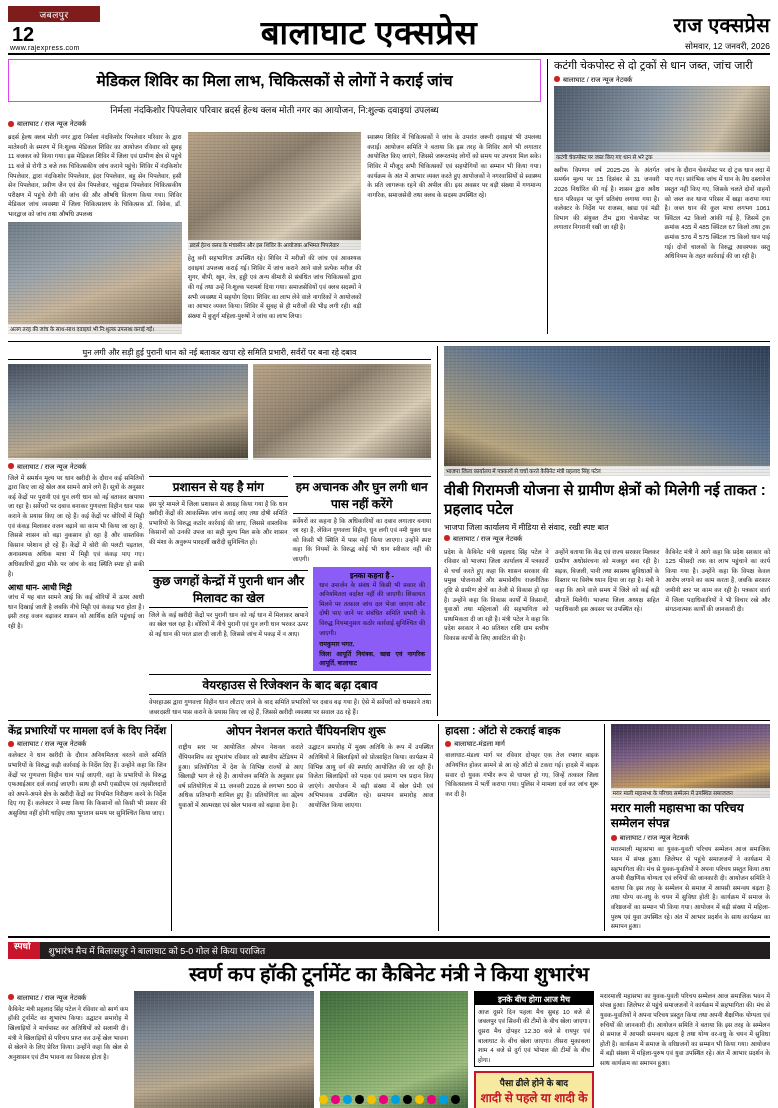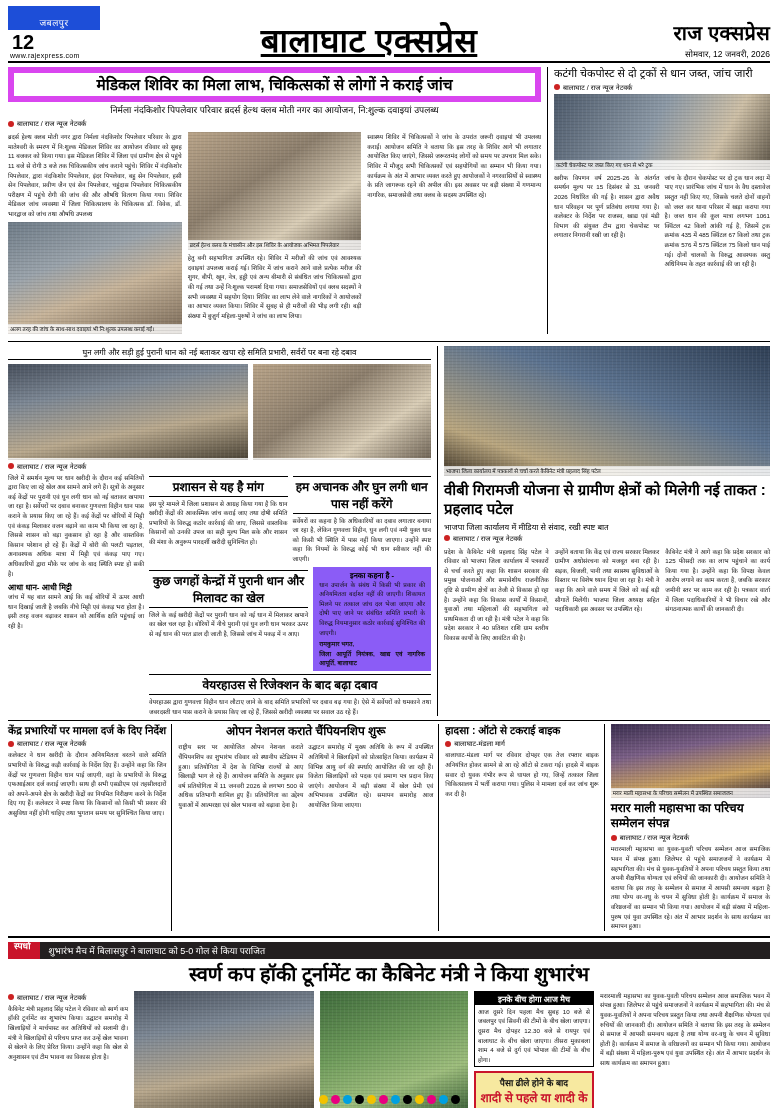--- a/index.html
+++ b/index.html
@@ -10,26 +10,26 @@
     color:#000;
     position:relative;
     overflow:hidden;
   }
   .page { width:778px; height:1108px; position:relative; padding:6px 8px; }
 
   
   .masthead { display:flex; align-items:flex-end; border-bottom:2px solid #000; padding-bottom:2px; }
   .mast-left { width:150px; }
   .city-tab {
-    background:#1d4ed8; color:#fff; font-size:9px; text-align:center;
-    padding:10px 0 1px; width:92px; letter-spacing:0.5px;
+    background:#7f1d1d; color:#fff; font-size:9px; text-align:center;
+    padding:2px 0 1px; width:92px; letter-spacing:0.5px;
   }
   .page-num { font-size:20px; font-weight:bold; line-height:1; padding:2px 0 0 4px; }
   .site-url { font-size:7px; letter-spacing:0.3px; padding-left:2px; }
-  .mast-center { flex:1; text-align:center;text-decoration:underline; }
+  .mast-center { flex:1; text-align:center; }
   .mast-title { font-size:33px; font-weight:bold; letter-spacing:0.5px; line-height:1.05; }
   .mast-right { width:190px; text-align:right; }
   .mast-brand { font-size:20px; font-weight:bold; letter-spacing:0.3px; }
   .mast-date { font-size:8.5px; margin-top:2px; }
 
   
   .rule { border-top:1px solid #000; }
   .byline {
     font-size:7px; color:#000; margin:2px 0 2px;
     display:flex; align-items:center; gap:3px;
@@ -120,21 +120,21 @@
     </div>
     <div class="mast-right">
       <div class="mast-brand">राज एक्सप्रेस</div>
       <div class="mast-date">सोमवार, 12 जनवरी, 2026</div>
     </div>
   </div>
 
   <div class="top-wrap">
 
     <div class="top-left">
-      <div style="border:6px solid #d946ef;padding:2px 4px;">
+      <div style="border:1px solid #d946ef;padding:11px 4px;">
         <div class="head1">मेडिकल शिविर का मिला लाभ, चिकित्सकों से लोगों ने कराई जांच</div>
       </div>
       <div class="subhead1">निर्मला नंदकिशोर पिपलेवार परिवार ब्रदर्स हेल्थ क्लब मोती नगर का आयोजन, नि:शुल्क दवाइयां उपलब्ध</div>
       <div class="byline">
         <span class="dot"></span>
         <span>बालाघाट / राज न्यूज नेटवर्क</span>
       </div>
       <div class="cols3">
         <div>
           <div class="body-txt">ब्रदर्स हेल्थ क्लब मोती नगर द्वारा निर्मला नंदकिशोर पिपलेवार परिवार के द्वारा मातेश्वरी के स्मरण में नि:शुल्क मेडिकल शिविर का आयोजन रविवार को सुबह 11 बजकर को किया गया। इस मेडिकल शिविर में जिला एवं ग्रामीण क्षेत्र से पहुंचे 11 बजे से रोगी 3 बजे तक चिकित्सकीय जांच कराने पहुंचे। शिविर में नंदकिशोर पिपलेवार, द्वारा नंदकिशोर पिपलेवार, इंदर पिपलेवार, बहु सेन पिपलेवार, हसी सेन पिपलेवार, प्रवीण जैन एवं सेन पिपलेवार, चहुंदास पिपलेवार चिकित्सकीय परीक्षण में पहुंचे रोगी की जांच की और औषधि वितरण किया गया। शिविर मेडिकल जांच व्यवस्था में जिला चिकित्सालय के चिकित्सक डॉ. विवेक, डॉ. भारद्वाज को जांच तथा औषधि उपलब्ध</div>

